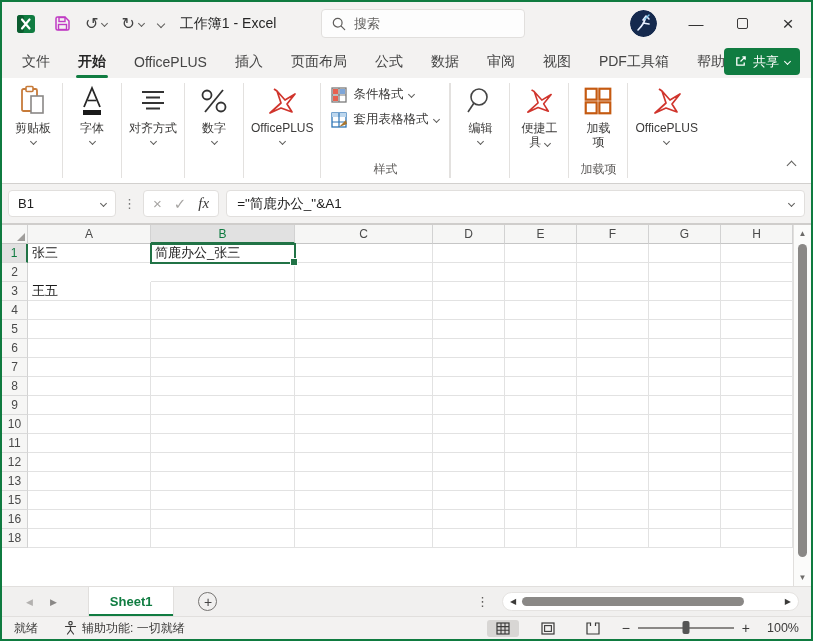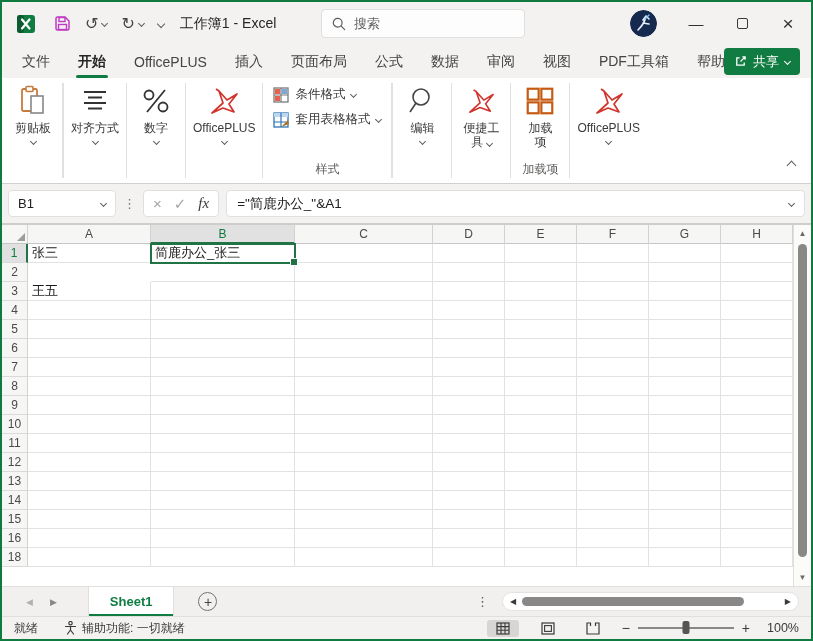--- a/index.html
+++ b/index.html
@@ -191,20 +191,33 @@
               <rect x="8" y="1.5" width="7" height="5" rx="1" fill="#fff" stroke="#c77b3a" stroke-width="1.6"></rect>
               <rect x="13" y="11" width="12" height="17" fill="#fff" stroke="#8a8886" stroke-width="1.6"></rect>
             </svg>
         </span>
         <span class="lbl">剪贴板</span>
         <span class="chev-down chev-sm bchev"></span>
       </div>
     </div>
     <div class="rsep"></div>
 
+    <div class="rgroup">
+      <div class="bigbtn">
+        <span class="icon">
+          <svg width="28" height="32" viewBox="0 0 28 32">
+              <path d="M6 22 L14 3 L22 22" fill="none" stroke="#262626" stroke-width="1.8"></path>
+              <path d="M9.5 15.5 H18.5" stroke="#262626" stroke-width="1.6"></path>
+              <rect x="5" y="25" width="18" height="5" fill="#1a1a1a"></rect>
+            </svg>
+        </span>
+        <span class="lbl">字体</span>
+        <span class="chev-down chev-sm bchev"></span>
+      </div>
+    </div>
     <div class="rsep"></div>
 
     <div class="rgroup">
       <div class="bigbtn">
         <span class="icon">
           <svg width="30" height="26" viewBox="0 0 30 26">
               <path d="M4 4 H26 M8 9.5 H22 M4 15 H26 M8 20.5 H22" stroke="#333" stroke-width="2"></path>
             </svg>
         </span>
         <span class="lbl">对齐方式</span>
@@ -489,31 +502,20 @@
             <div class="cell" style="width: 144px;"></div>
             <div class="cell" style="width: 138px;"></div>
             <div class="cell" style="width: 72px;"></div>
             <div class="cell" style="width: 72px;"></div>
             <div class="cell" style="width: 72px;"></div>
             <div class="cell" style="width: 72px;"></div>
             <div class="cell" style="width: 72px;"></div>
           </div>
           <div class="grow">
             <div class="rowh">13</div>
-            <div class="cell" style="width: 123px;"></div>
-            <div class="cell" style="width: 144px;"></div>
-            <div class="cell" style="width: 138px;"></div>
-            <div class="cell" style="width: 72px;"></div>
-            <div class="cell" style="width: 72px;"></div>
-            <div class="cell" style="width: 72px;"></div>
-            <div class="cell" style="width: 72px;"></div>
-            <div class="cell" style="width: 72px;"></div>
-          </div>
-          <div class="grow">
-            <div class="rowh">14</div>
             <div class="cell" style="width: 123px;"></div>
             <div class="cell" style="width: 144px;"></div>
             <div class="cell" style="width: 138px;"></div>
             <div class="cell" style="width: 72px;"></div>
             <div class="cell" style="width: 72px;"></div>
             <div class="cell" style="width: 72px;"></div>
             <div class="cell" style="width: 72px;"></div>
             <div class="cell" style="width: 72px;"></div>
           </div>
           <div class="grow">

